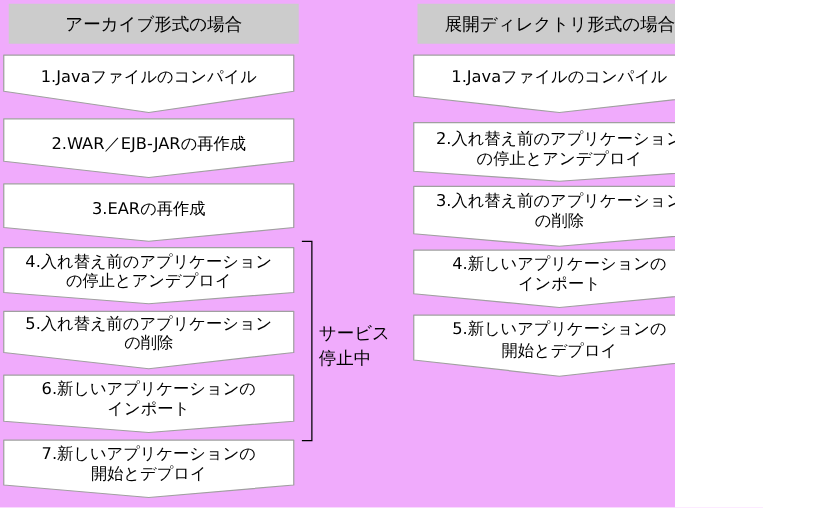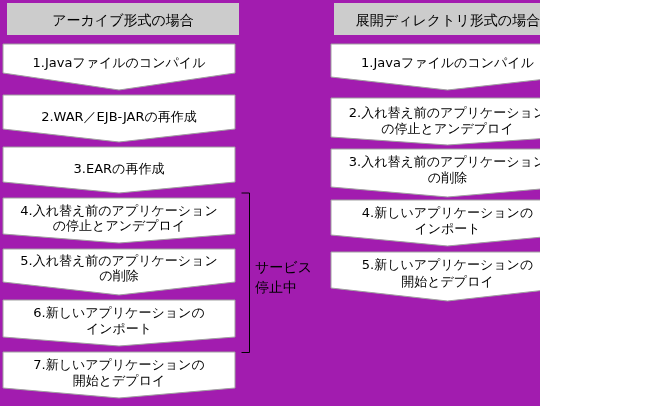--- a/index.html
+++ b/index.html
@@ -4,21 +4,21 @@
 <style>
   html, body {
     margin: 0;
     padding: 0;
     background: #ffffff;
   }
   .stage {
     position: relative;
     width: 540px;
     height: 406px;
-    background: #a21caf;
+    background: #f0abfc;
     overflow: hidden;
   }
   svg text {
     font-family: "DejaVu Sans", "Liberation Sans", sans-serif;
     fill: #000000;
   }
   .step-text   { font-size: 13px; }
   .header-text { font-size: 14px; }
   .bracket-text{ font-size: 14px; }
   .box-shape {

